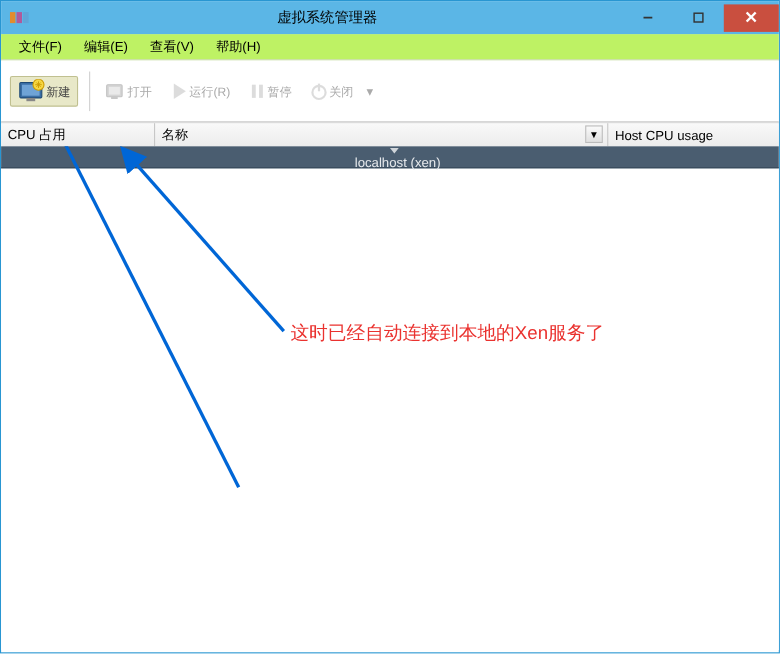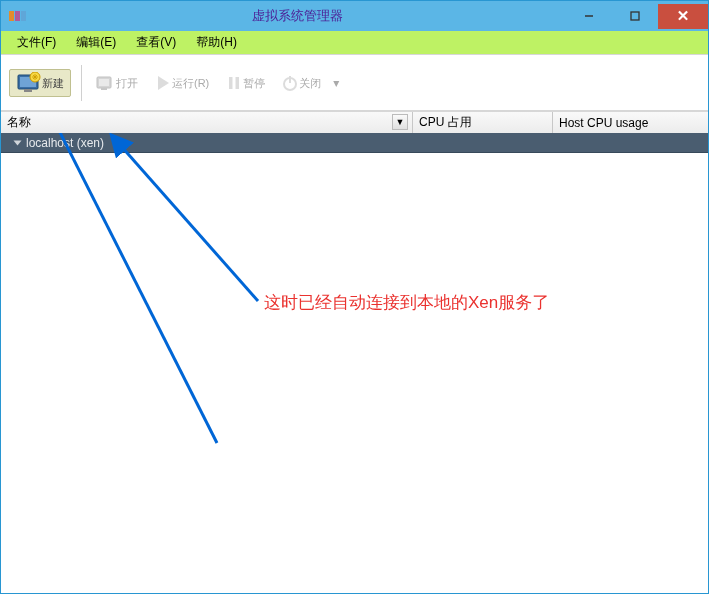--- a/index.html
+++ b/index.html
@@ -29,21 +29,21 @@
   width: 20px;
   height: 18px;
   margin-left: 8px;
   display: flex;
   align-items: center;
 }
 .titlebar-icon svg { width: 18px; height: 14px; }
 .titlebar-title {
   flex: 1;
   text-align: center;
-  color: #4c1d95;
+  color: #000000;
   font-size: 13px;
 }
 .titlebar-controls {
   display: flex;
   height: 25px;
   align-items: stretch;
 }
 .tbc {
   width: 46px;
   display: flex;
@@ -151,20 +151,21 @@
 }
 .host-row {
   height: 20px;
   background: #4a5d70;
   border-bottom: 1px solid #37495a;
   color: #e6e9ec;
   display: flex;
   align-items: center;
   padding-left: 14px;
   font-size: 12px;
+  flex-direction: column;
 }
 .host-row .tri {
   display: inline-block;
   width: 0; height: 0;
   border-left: 5px solid #d0d5da;
   border-top: 4px solid transparent;
   border-bottom: 4px solid transparent;
   margin-right: 6px;
   transform: rotate(90deg);
 }
@@ -253,26 +254,26 @@
       <svg width="18" height="18" viewBox="0 0 18 18">
         <circle cx="9" cy="10" r="6" fill="none" stroke="#aaa" stroke-width="2"></circle>
         <line x1="9" y1="2" x2="9" y2="9" stroke="#aaa" stroke-width="2"></line>
       </svg>
       <span class="lbl">关闭</span>
     </div>
     <div class="tb-drop">▾</div>
   </div>
 
   <div class="header-row">
+    <div class="col col-cpu">
+      <span>CPU 占用</span>
+    </div>
     <div class="col col-name">
       <span>名称</span>
       <span class="dd">▼</span>
-    </div>
-    <div class="col col-cpu">
-      <span>CPU 占用</span>
     </div>
     <div class="col col-host">
       <span>Host CPU usage</span>
     </div>
   </div>
 
   <div class="content">
     <div class="host-row">
       <span class="tri"></span>
       <span>localhost (xen)</span>

